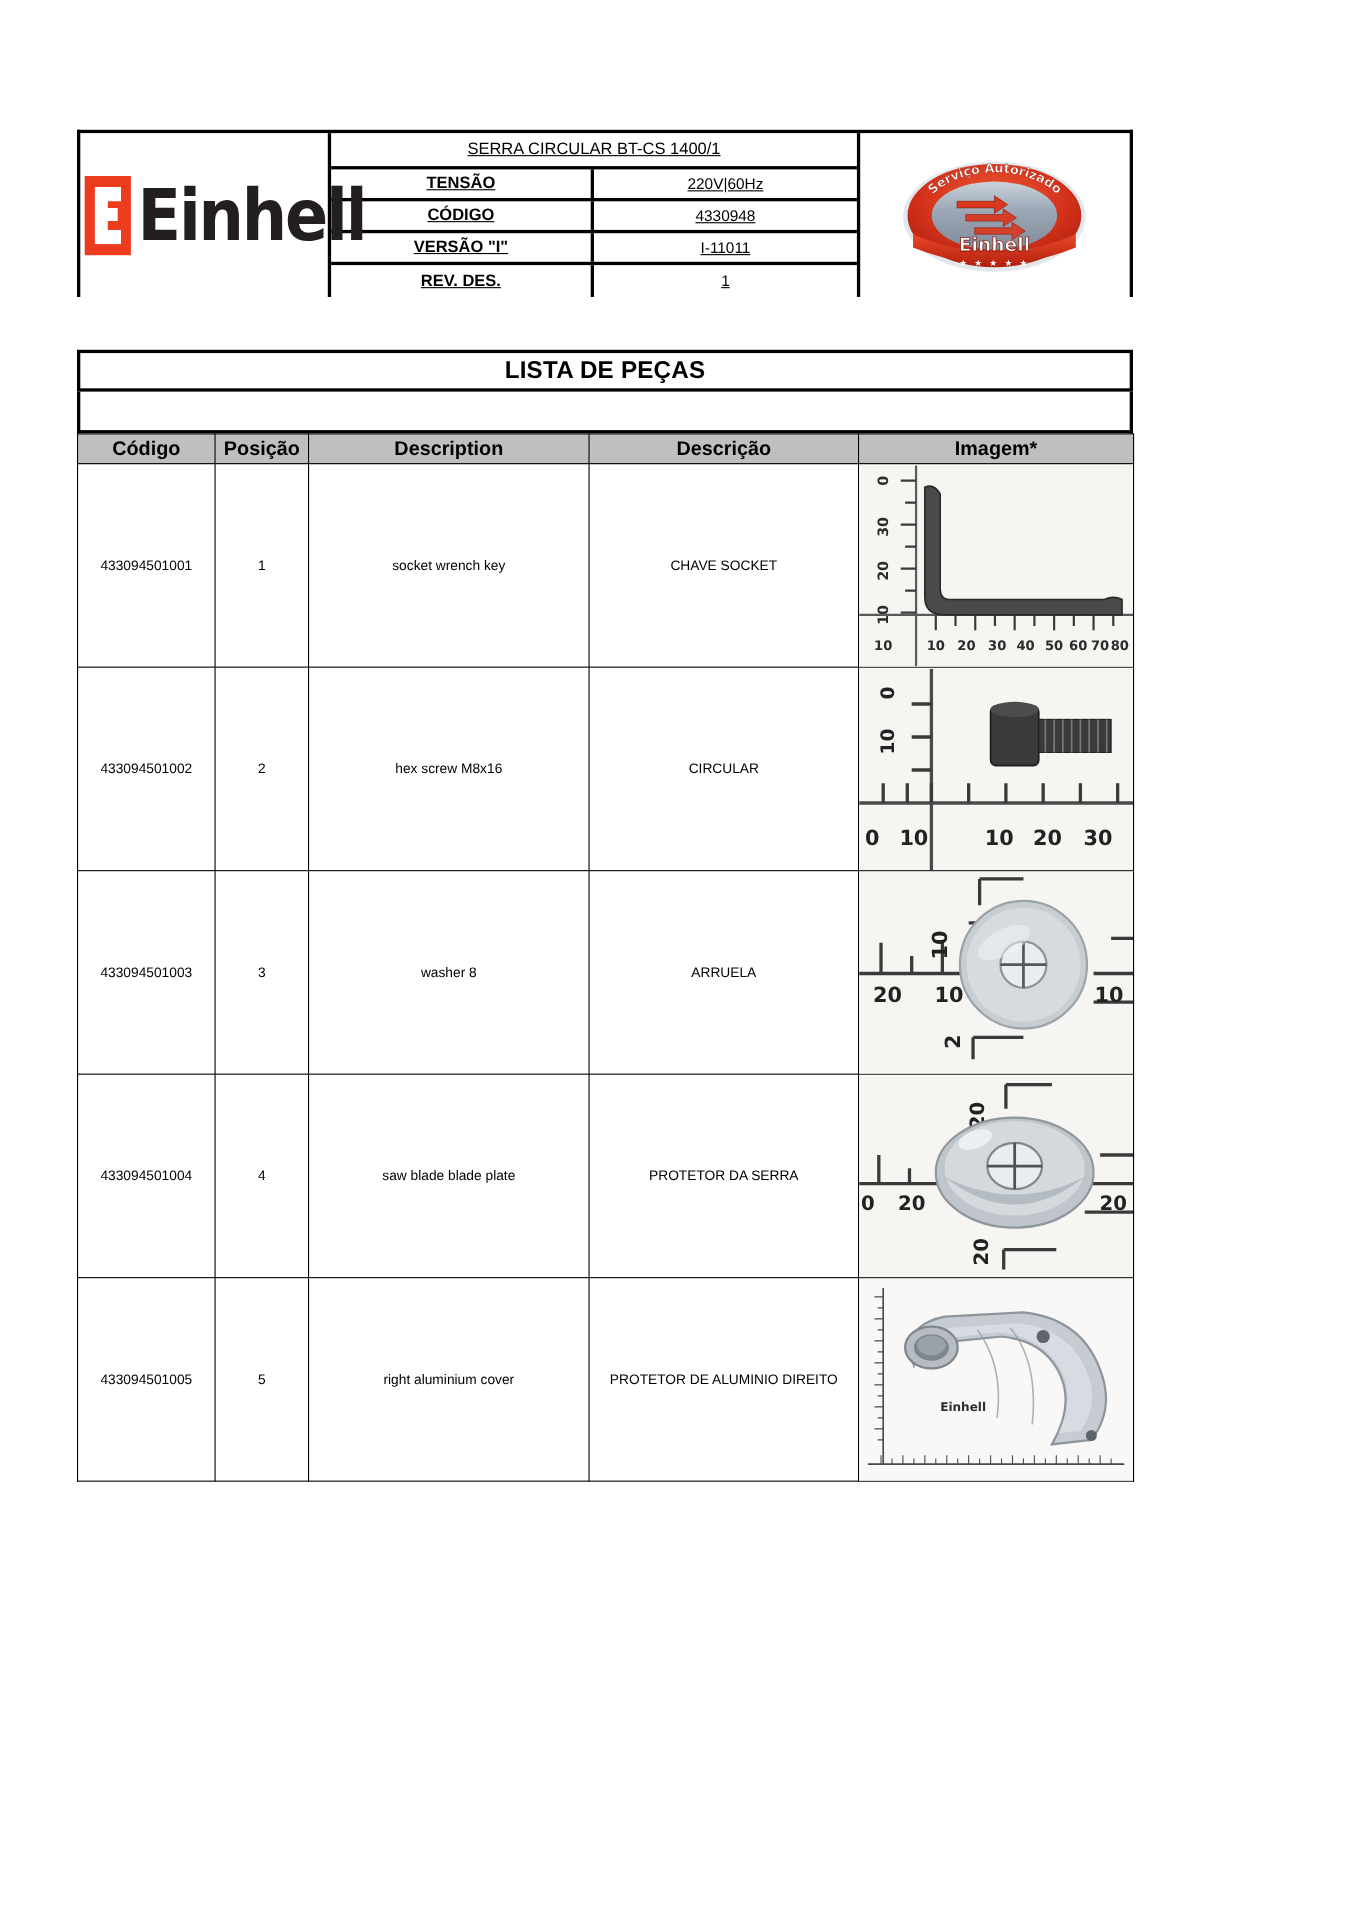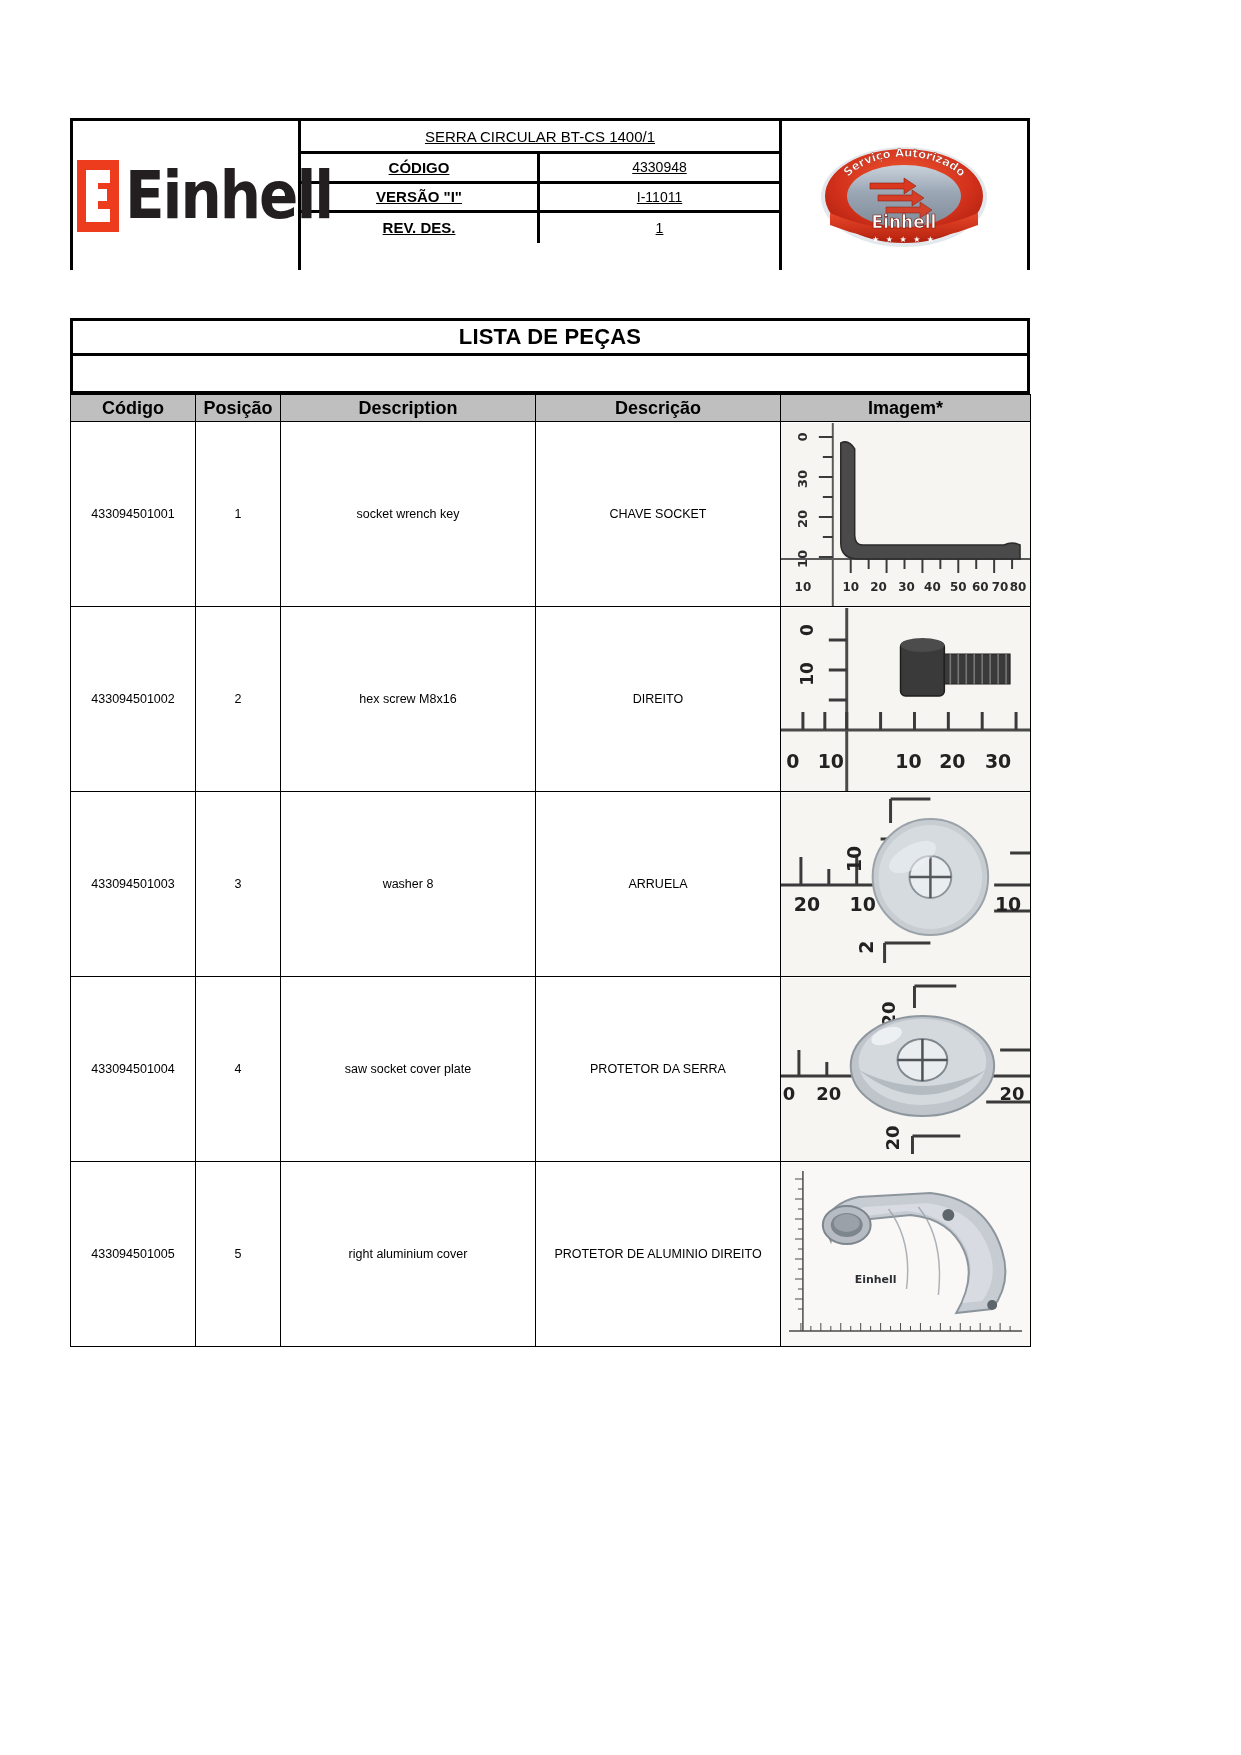--- a/index.html
+++ b/index.html
@@ -216,20 +216,24 @@
             <path d="M0,0 L24,0 L24,13 L12,13 L12,19 L21,19 L21,31 L12,31 L12,39 L24,39 L24,52 L0,52 Z" fill="#ffffff"></path>
           </svg>
         </div>
         <div class="logo-word">Einhell</div>
       </div>
     </div>
 
     <div class="header-specs">
       <div class="spec-title">SERRA CIRCULAR BT-CS 1400/1</div>
 
+      <div class="spec-row">
+        <div class="spec-label">TENSÃO</div>
+        <div class="spec-value">220V|60Hz</div>
+      </div>
       <div class="spec-row">
         <div class="spec-label">CÓDIGO</div>
         <div class="spec-value">4330948</div>
       </div>
       <div class="spec-row">
         <div class="spec-label">VERSÃO "I"</div>
         <div class="spec-value">I-11011</div>
       </div>
       <div class="spec-row">
         <div class="spec-label">REV. DES.</div>
@@ -359,21 +363,21 @@
               <path d="M60,20 L60,120 Q60,136 78,136 L240,136 L240,122 Q232,118 224,122 L82,122 Q74,122 74,112 L74,26 Q68,16 60,20 Z" fill="#4A4A4A" stroke="#2A2A2A" stroke-width="1.5"></path>
             </svg>
           </div>
         </td>
       </tr>
 
       <tr>
         <td class="cell-codigo">433094501002</td>
         <td class="cell-posicao">2</td>
         <td>hex screw M8x16</td>
-        <td class="cell-desc-pt">DIREITO</td>
+        <td class="cell-desc-pt">CIRCULAR</td>
         <td class="cell-image">
           <div class="img-box">
             <svg class="art" viewBox="0 0 250 183" preserveAspectRatio="none">
               <rect width="250" height="183" fill="#F7F5F2"></rect>
               <line x1="66" y1="0" x2="66" y2="183" stroke="#4A4A4A" stroke-width="3"></line>
               <g stroke="#3A3A3A" stroke-width="3">
                 <line x1="48" y1="32" x2="66" y2="32"></line>
                 <line x1="48" y1="62" x2="66" y2="62"></line>
                 <line x1="48" y1="92" x2="66" y2="92"></line>
               </g>
@@ -459,21 +463,21 @@
               </g>
               <ellipse cx="132" cy="64" rx="26" ry="12" fill="#EFF3F6" opacity="0.55" transform="rotate(-28 132 64)"></ellipse>
             </svg>
           </div>
         </td>
       </tr>
 
       <tr>
         <td class="cell-codigo">433094501004</td>
         <td class="cell-posicao">4</td>
-        <td>saw socket cover plate</td>
+        <td>saw blade blade plate</td>
         <td class="cell-desc-pt">PROTETOR DA SERRA</td>
         <td class="cell-image">
           <div class="img-box">
             <svg class="art" viewBox="0 0 250 183" preserveAspectRatio="none">
               <rect width="250" height="183" fill="#F7F5F2"></rect>
               <g stroke="#3A3A3A" stroke-width="3">
                 <line x1="134" y1="8" x2="176" y2="8"></line>
                 <line x1="134" y1="8" x2="134" y2="30"></line>
                 <line x1="18" y1="72" x2="18" y2="98"></line>
                 <line x1="46" y1="84" x2="46" y2="98"></line>

